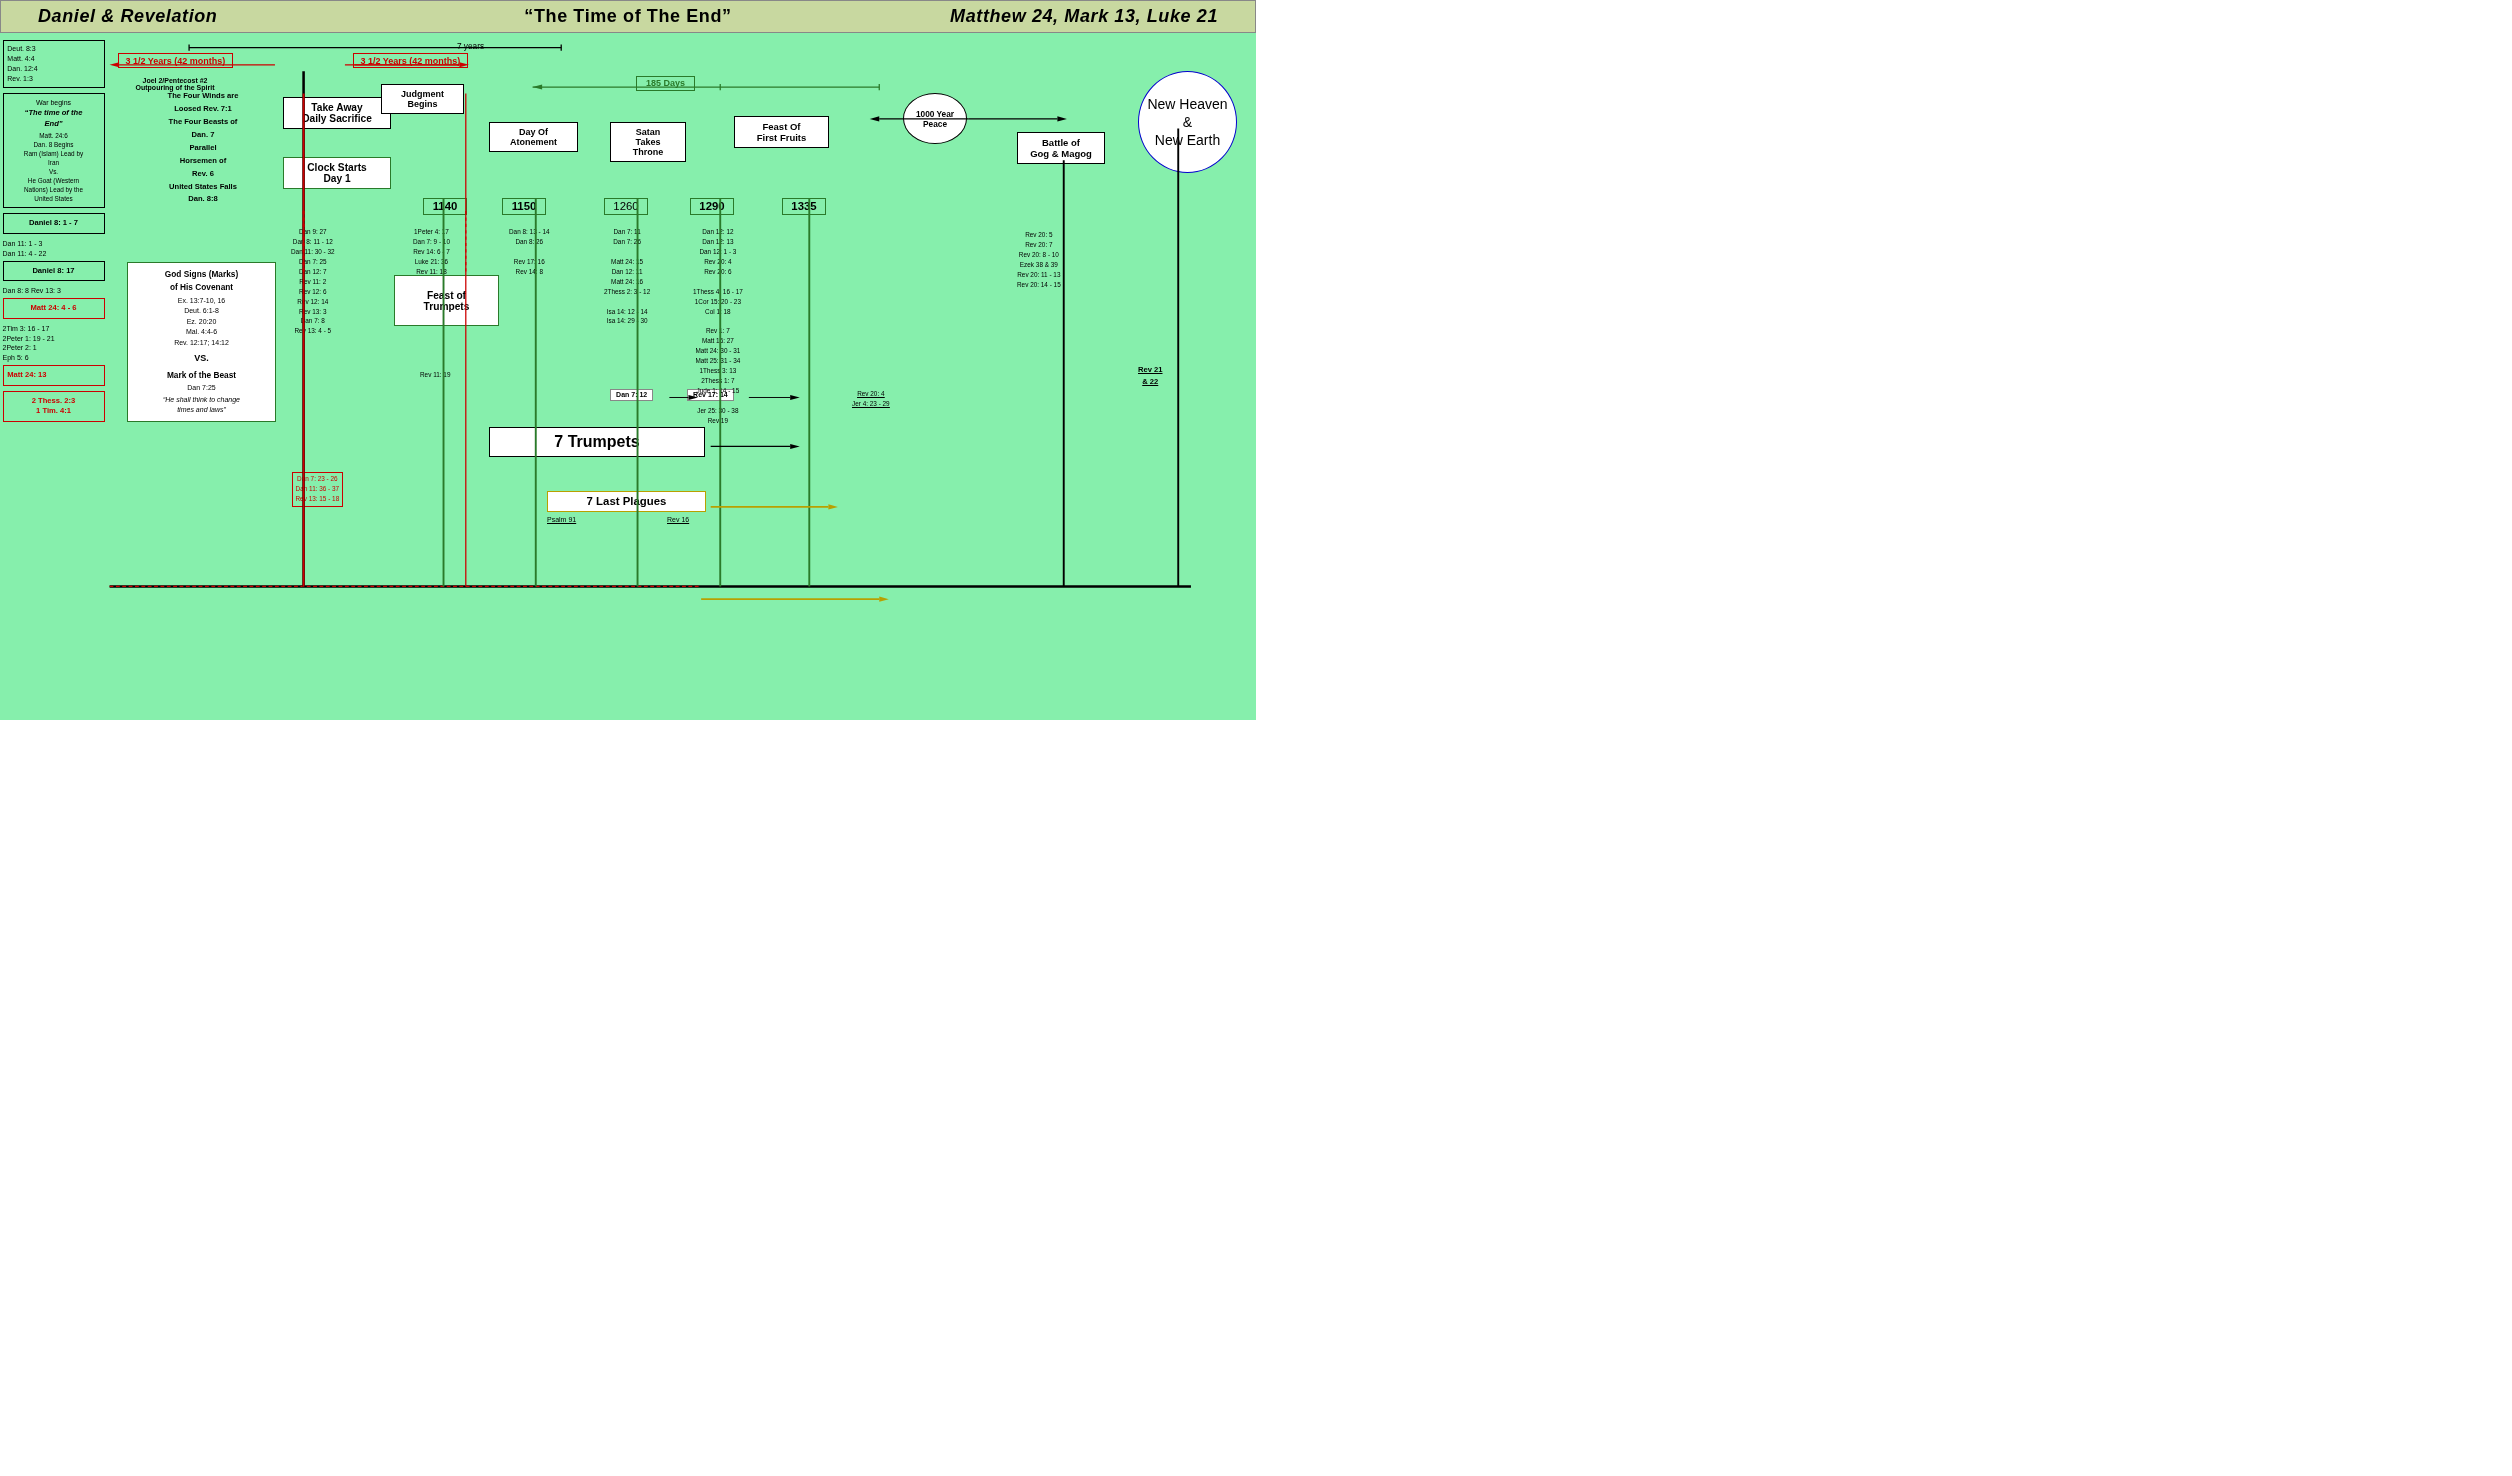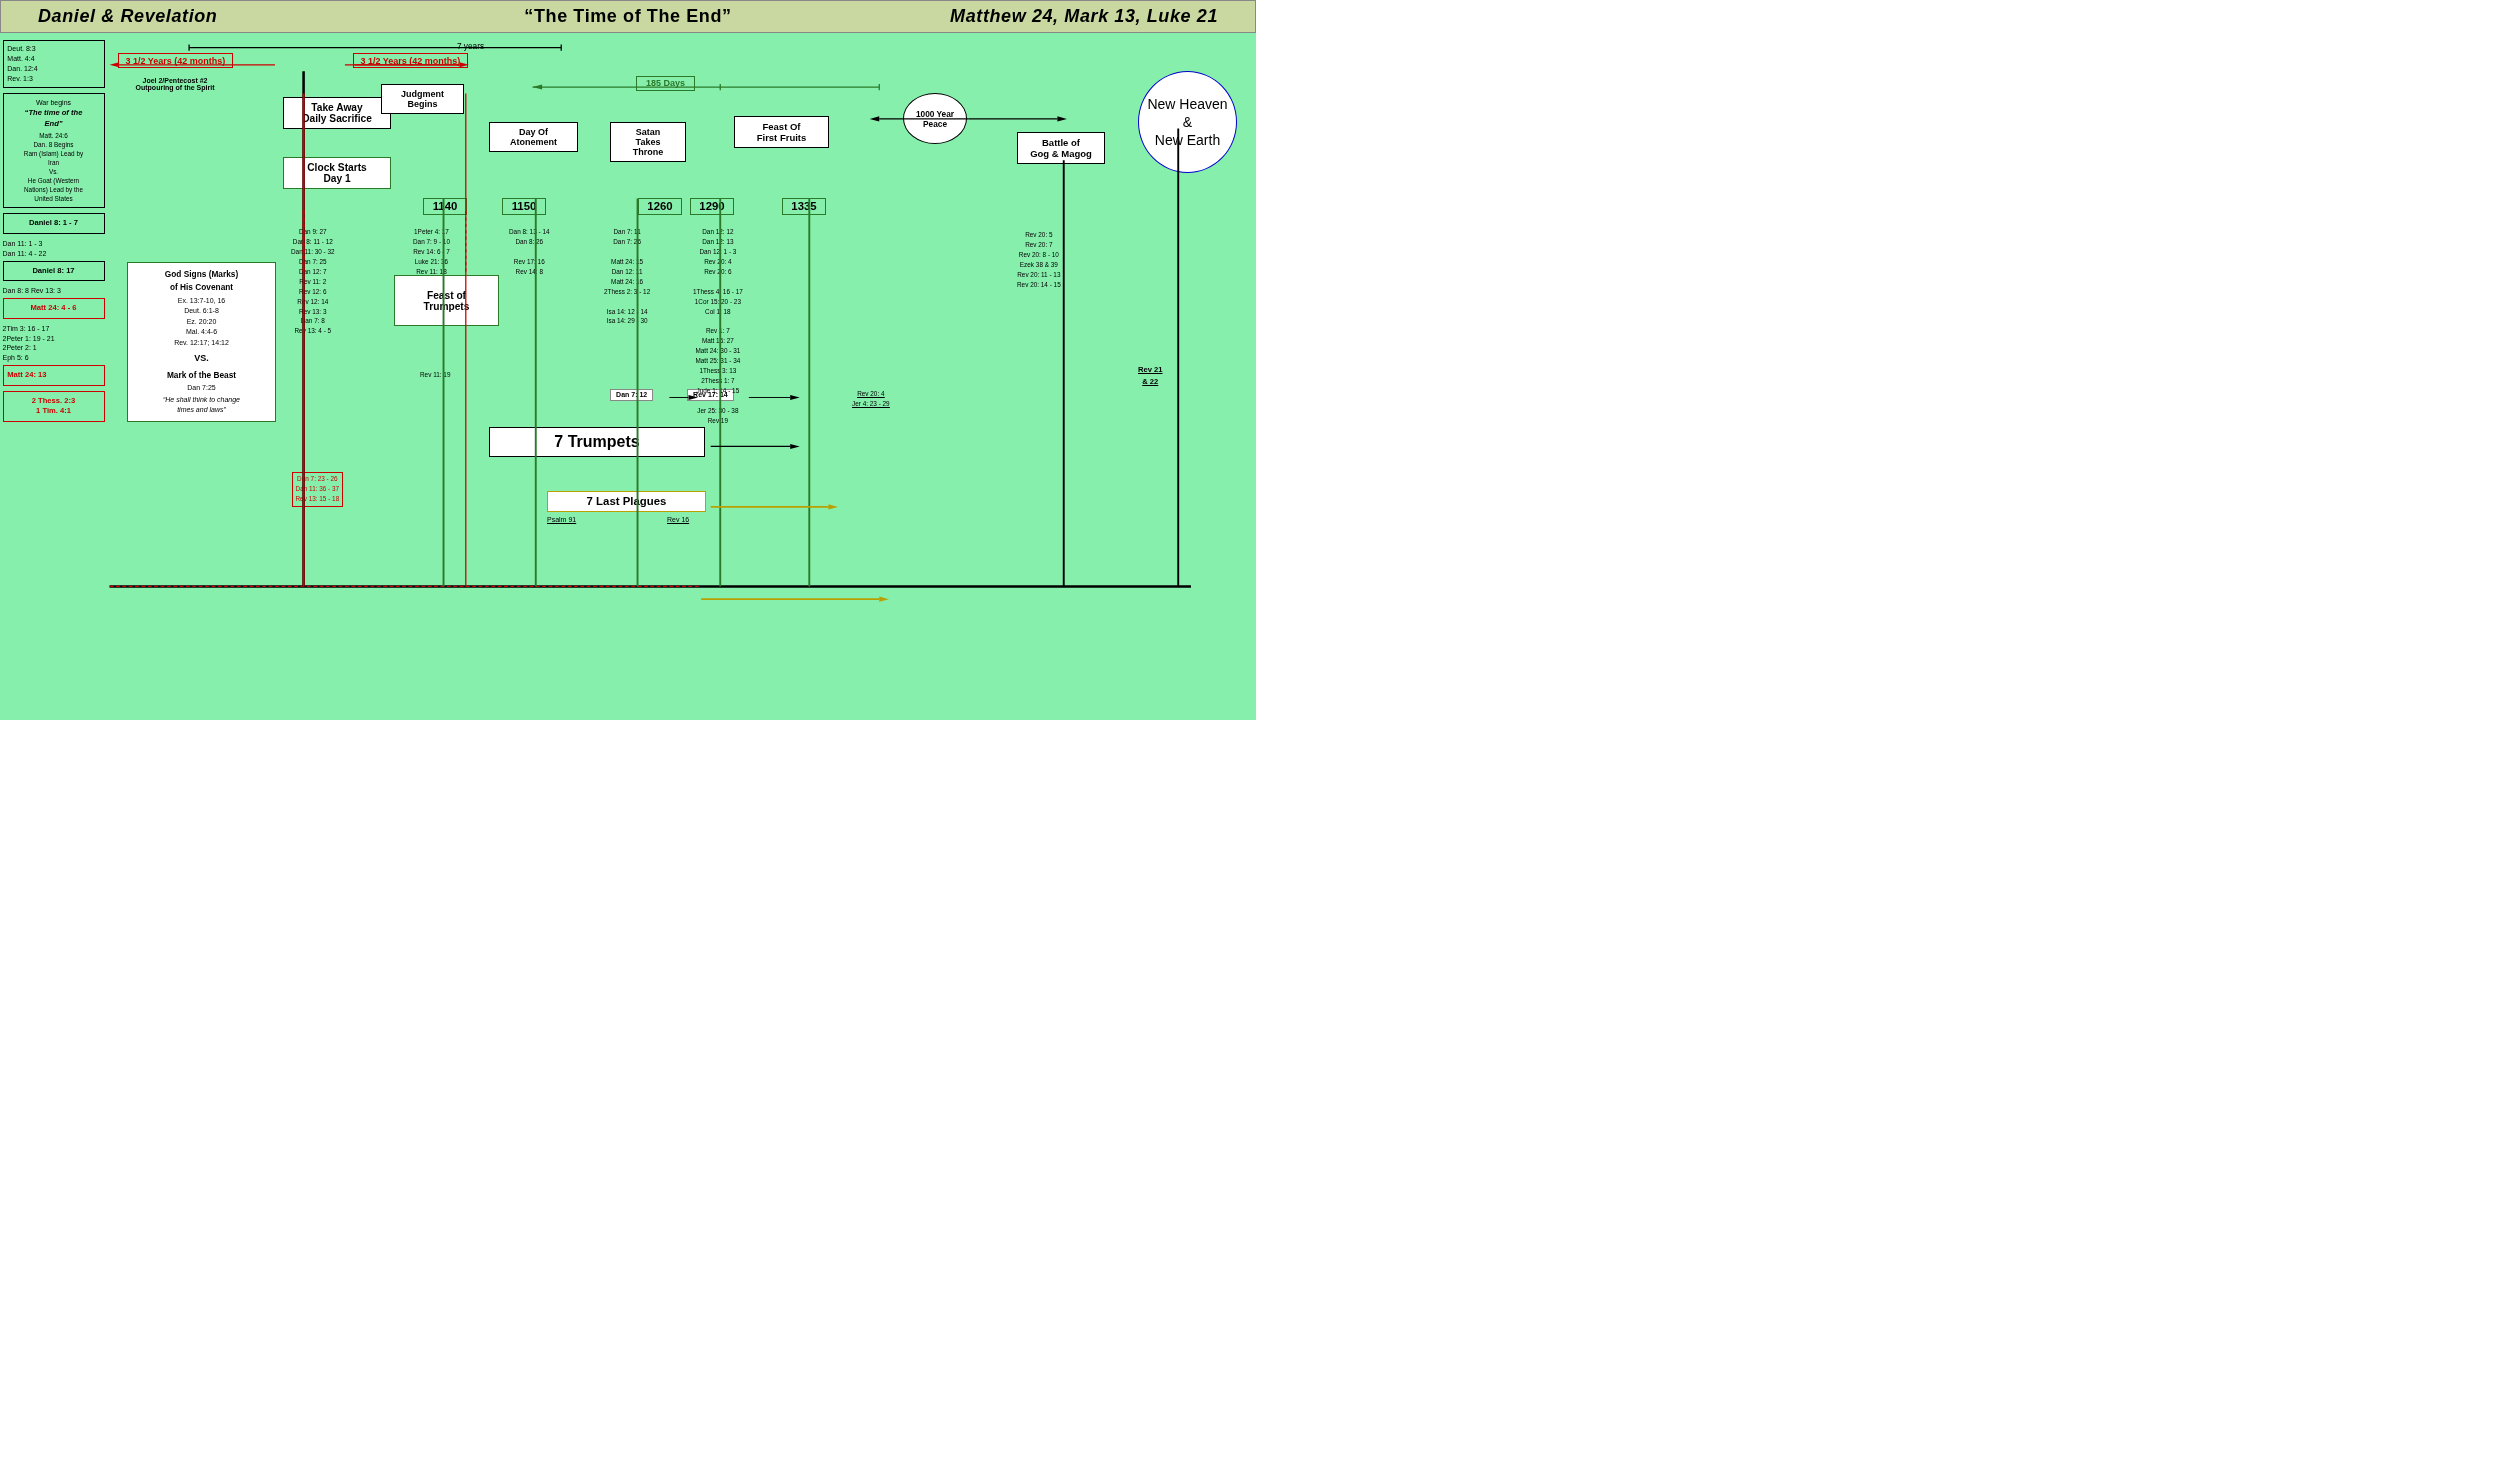--- a/index.html
+++ b/index.html
@@ -170,20 +170,31 @@
     <div style="position:absolute;left:381px;top:51px;border:1.9px solid #000;background:#fff;padding:3.8px 6.4px;font-size:9px;font-weight:bold;text-align:center;width:83px;">
       <span style="white-space:pre-line;">Judgment
 Begins</span>
     </div>
 
     <div style="position:absolute;left:283px;top:124px;border:1.9px solid #2a7a2a;background:#fff;padding:3.8px 7.6px;font-size:10.2px;font-weight:bold;text-align:center;width:108px;">
       <span style="white-space:pre-line;">Clock Starts
 Day 1</span>
     </div>
 
+    <div style="position:absolute;left:133px;top:57px;width:140px;text-align:center;font-size:7.6px;font-weight:bold;line-height:1.7;">
+      <div>The Four Winds are</div>
+      <div>Loosed Rev. 7:1</div>
+      <div>The Four Beasts of</div>
+      <div>Dan. 7</div>
+      <div>Parallel</div>
+      <div>Horsemen of</div>
+      <div>Rev. 6</div>
+      <div>United States Falls</div>
+      <div>Dan. 8:8</div>
+    </div>
 
     <div style="position:absolute;left:127px;top:229px;width:149px;border:1.9px solid #2a7a2a;padding:5.1px;font-size:7px;text-align:center;line-height:1.5;background:#fff;">
       <div class="bold" style="font-size:8.3px;font-weight:bold;white-space:pre-line;margin-bottom:2.5px;">God Signs (Marks)
 of His Covenant</div>
       <div style="white-space:pre-line;">Ex. 13:7-10, 16
 Deut. 6:1-8
 Ez. 20:20
 Mal. 4:4-6
 Rev. 12:17; 14:12</div>
       <div style="font-size:9px;font-weight:bold;margin:3.8px 0;">VS.</div>
@@ -233,21 +244,21 @@
 &amp;
 New Earth</span>
     </div>
 
     <div style="position:absolute;left:423px;top:165px;border:1.9px solid #2a7a2a;padding:1.3px 6.4px;font-size:11.4px;font-weight:bold;text-align:center;min-width:44px;">
       <span>1140</span>
     </div>
     <div style="position:absolute;left:502px;top:165px;border:1.9px solid #2a7a2a;padding:1.3px 6.4px;font-size:11.4px;font-weight:bold;text-align:center;min-width:44px;">
       <span>1150</span>
     </div>
-    <div style="position:absolute;left:604px;top:165px;border:1.9px solid #2a7a2a;padding:1.3px 6.4px;font-size:11.4px;font-weight:bold;text-align:center;min-width:44px;margin-left:34px;">
+    <div style="position:absolute;left:604px;top:165px;border:1.9px solid #2a7a2a;padding:1.3px 6.4px;font-size:11.4px;font-weight:normal;text-align:center;min-width:44px;">
       <span>1260</span>
     </div>
     <div style="position:absolute;left:690px;top:165px;border:1.9px solid #2a7a2a;padding:1.3px 6.4px;font-size:11.4px;font-weight:bold;text-align:center;min-width:44px;">
       <span>1290</span>
     </div>
     <div style="position:absolute;left:782px;top:165px;border:1.9px solid #2a7a2a;padding:1.3px 6.4px;font-size:11.4px;font-weight:bold;text-align:center;min-width:44px;">
       <span>1335</span>
     </div>
 
     <div style="position:absolute;left:489px;top:394px;border:1.9px solid #000;background:#fff;padding:5.1px 12.7px;font-size:16px;font-weight:bold;text-align:center;width:216px;">

